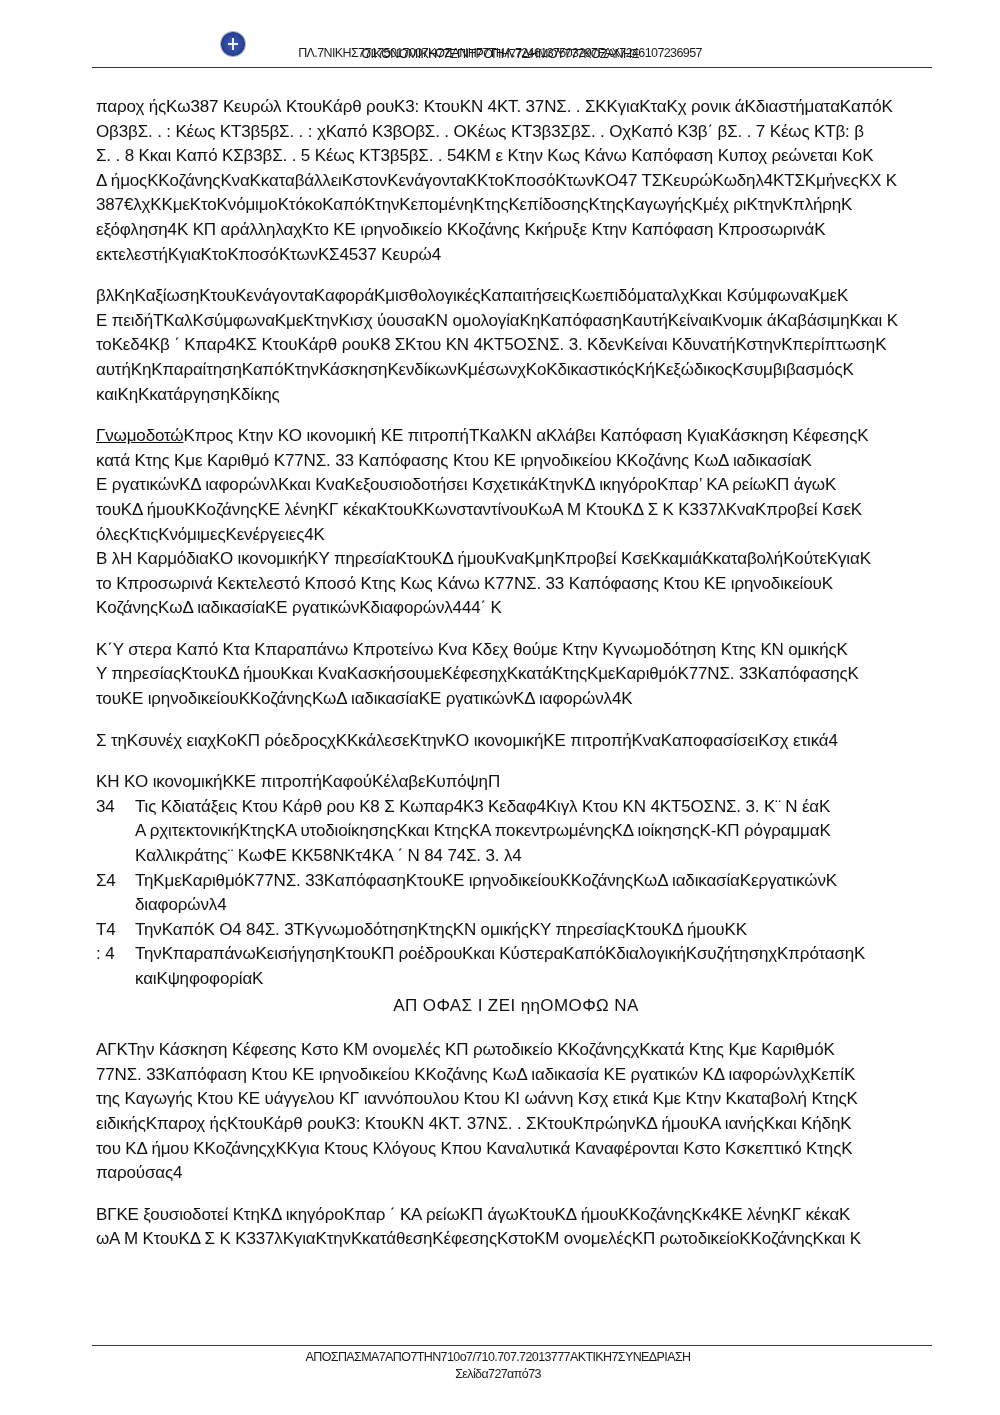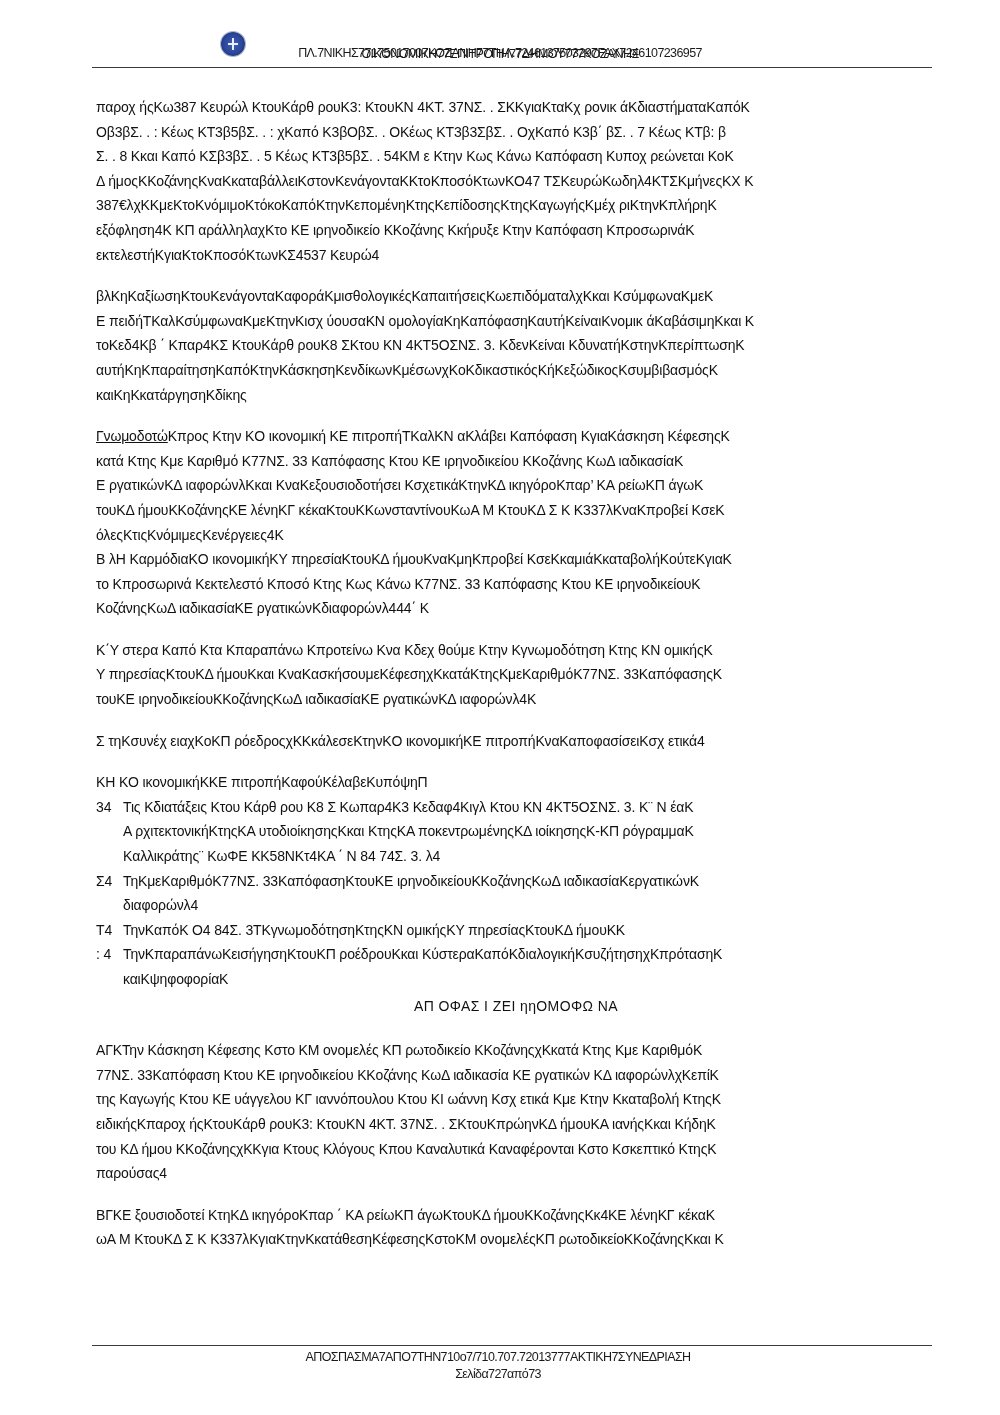--- a/index.html
+++ b/index.html
@@ -49,31 +49,31 @@
     .rule-top {
       position: absolute;
       left: 92px; top: 67px;
       width: 840px; height: 0;
       border-top: 1.5px solid #3a3a3a;
     }
     .content {
       position: absolute;
       left: 96px; top: 95px;
       width: 840px;
-      font-size: 14px;
+      font-size: 17px;
       line-height: 24.6px;
       letter-spacing: -0.15px;
     }
     .para { margin: 0 0 17px 0; white-space: nowrap; }
     .para .ln { display: block; }
     .u { text-decoration: underline; }
     .item { display: flex; }
     .item .num { width: 27px; flex: 0 0 27px; }
     .item .txt { flex: 1; }
-    .item .txt .ln { display: block; }
+    .item .txt .ln { display: block; margin-left: 12px; }
     .decision {
       text-align: center;
       display: block;
       padding-left: 0;
       margin: 2px 0 20px 0;
       letter-spacing: 0.4px;
     }
     .rule-bottom {
       position: absolute;
       left: 92px; top: 1345px;

